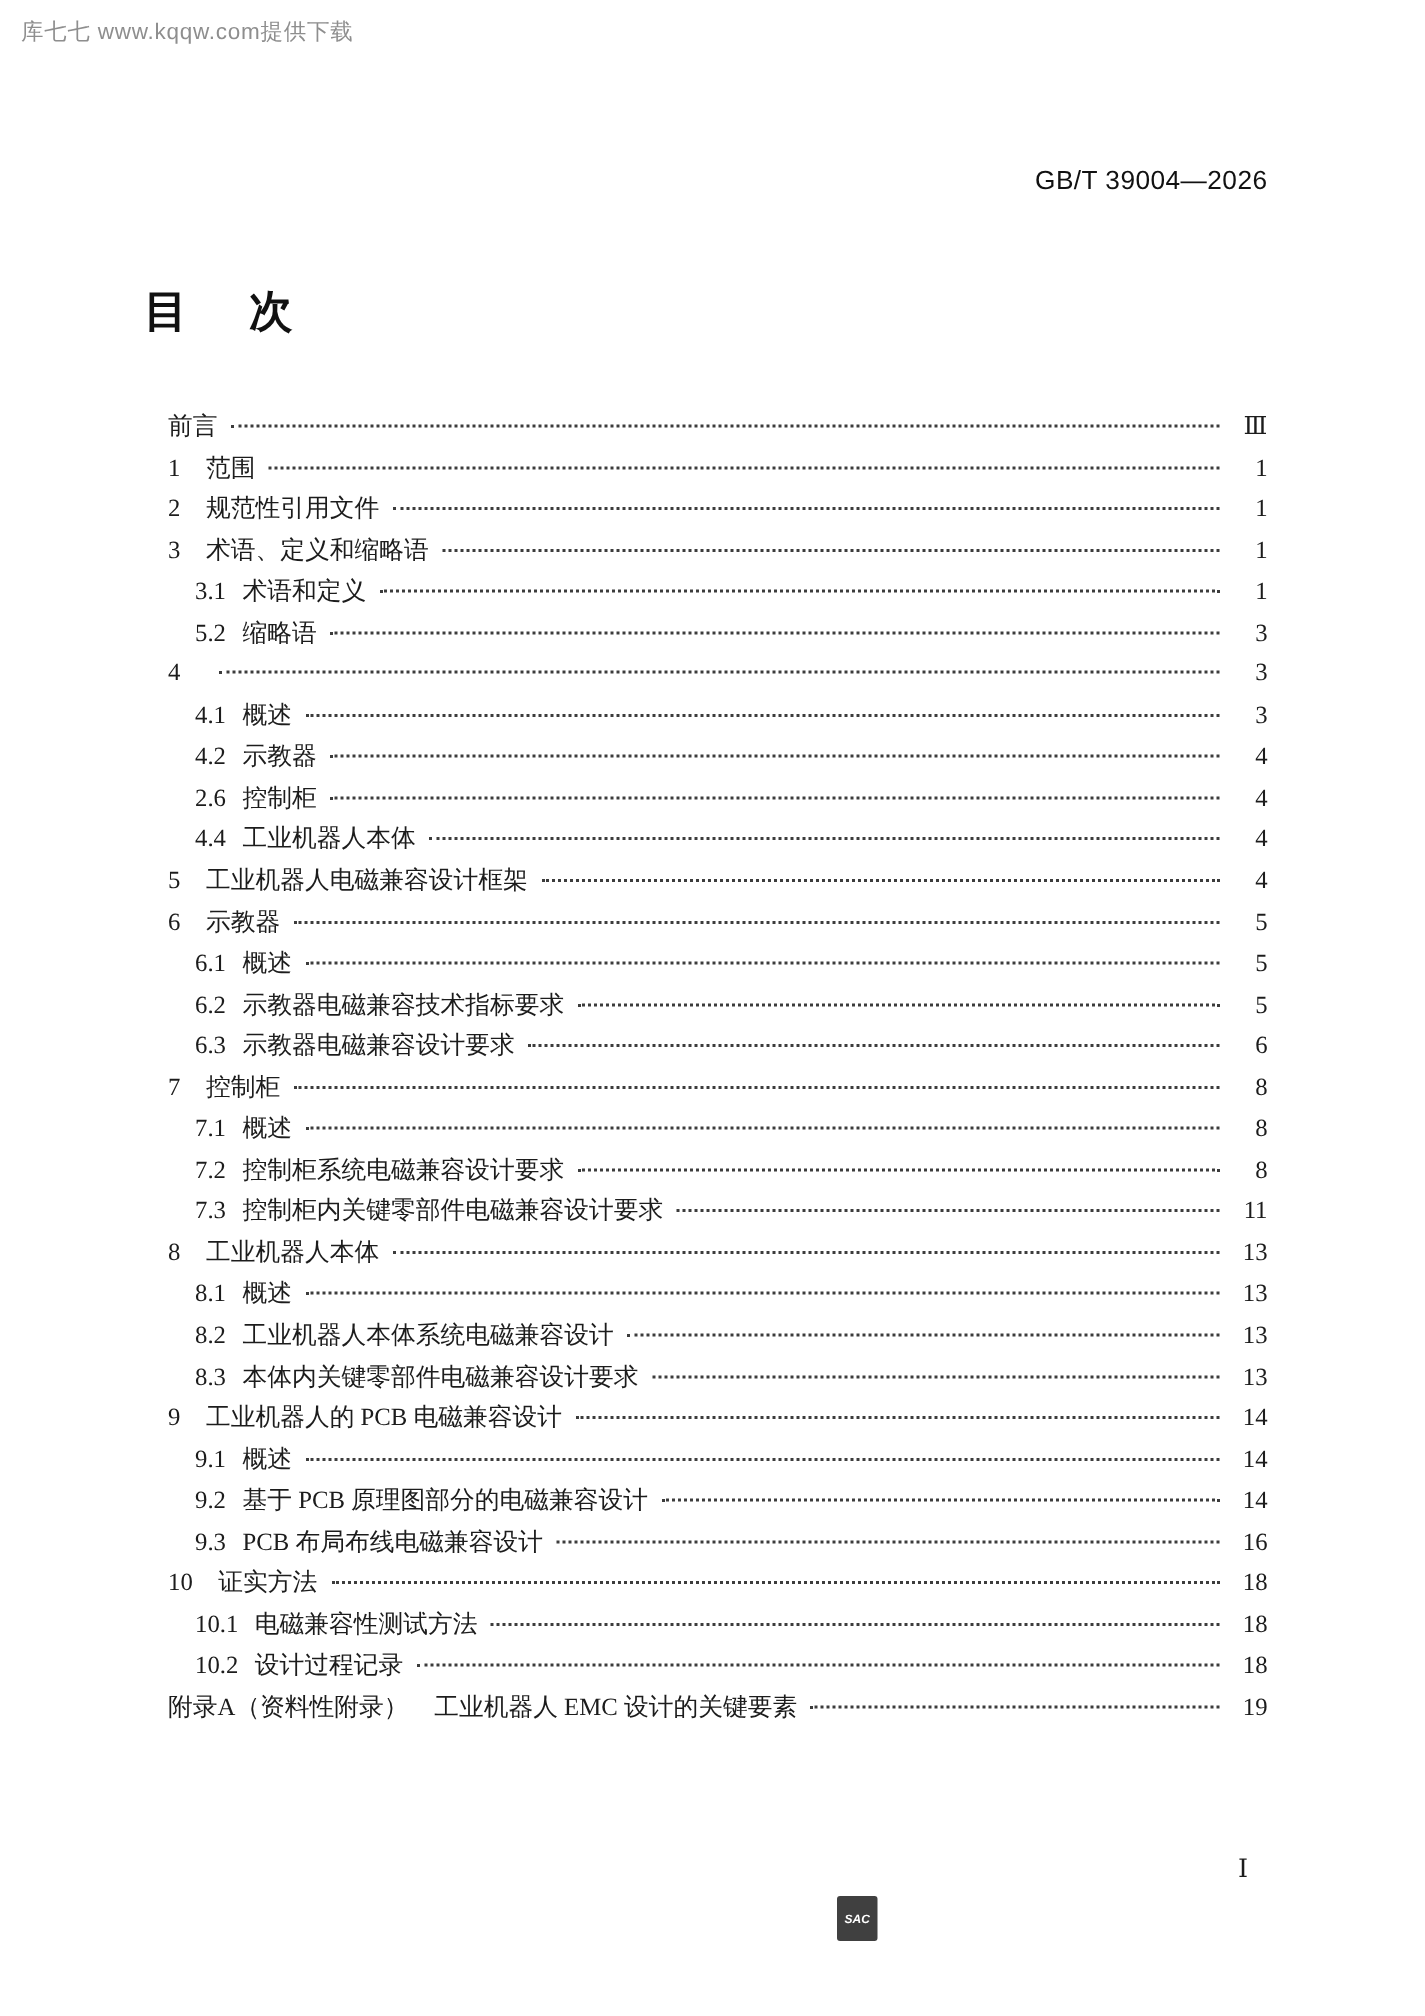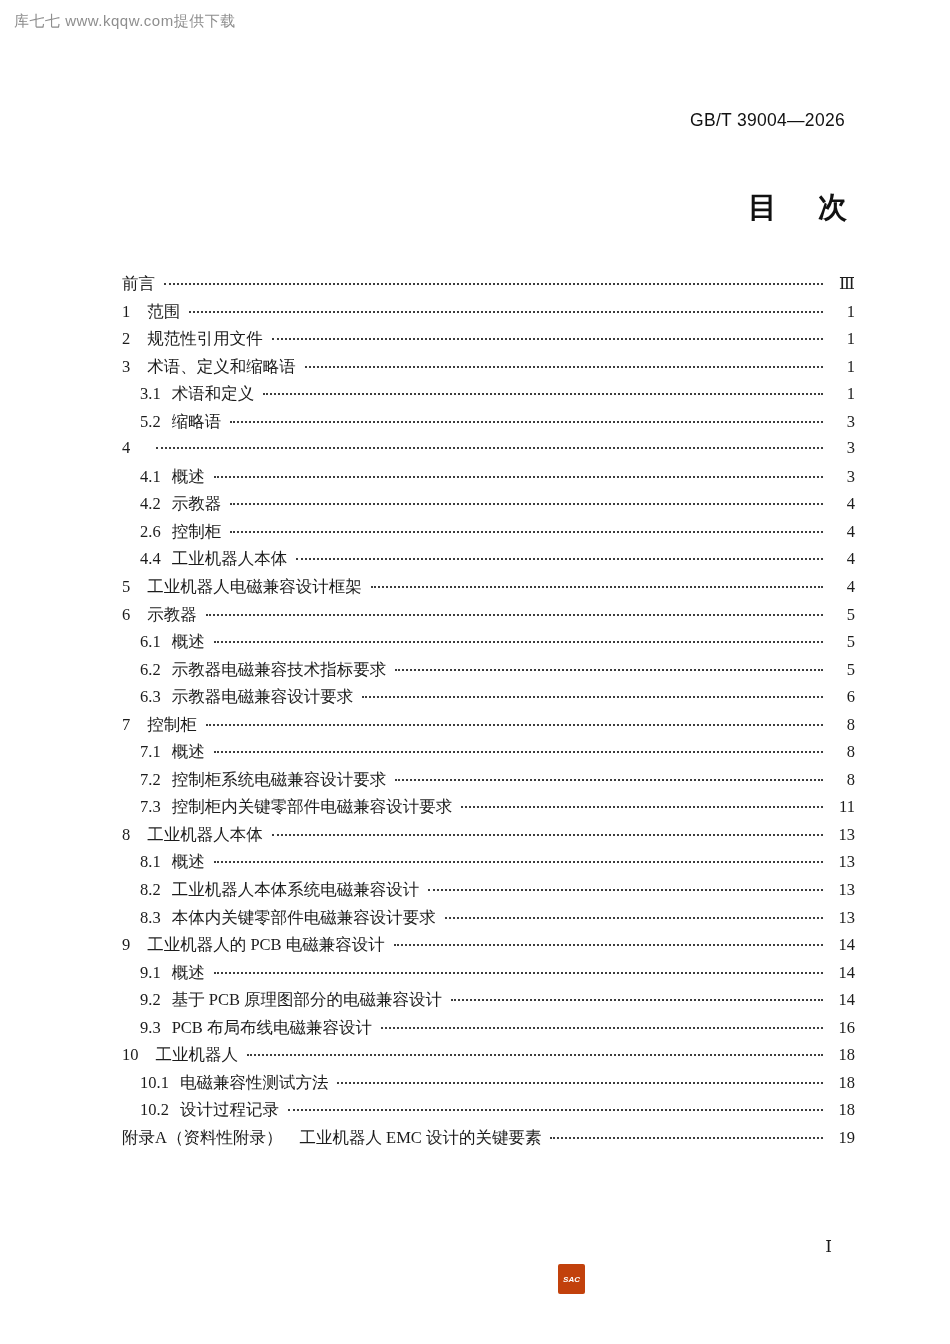--- a/index.html
+++ b/index.html
@@ -29,33 +29,33 @@
     right: 105px;
     font-family: "Liberation Sans", "DejaVu Sans", sans-serif;
     font-size: 17.5px;
     font-weight: 500;
     letter-spacing: 0.3px;
     color: #111111;
   }
   .toc-title {
     position: absolute;
     top: 188px;
-    left: 120px;
+    left: 96px;
     width: 733px;
-    text-align: right;
+    text-align: left;
     font-size: 29px;
     font-weight: 700;
     letter-spacing: 6px;
     font-family: "Liberation Sans", "DejaVu Sans", sans-serif;
     color: #111111;
   }
   .toc-list {
     position: absolute;
     top: 273px;
-    left: 122px;
+    left: 112px;
     width: 733px;
   }
   .toc-row {
     display: flex;
     align-items: baseline;
     height: 27.55px;
     font-size: 16.5px;
     white-space: nowrap;
   }
   .toc-row.level-1 { padding-left: 18px; }
@@ -83,21 +83,21 @@
     right: 118px;
     font-size: 17px;
     color: #1c1c1c;
   }
   .sac-logo {
     position: absolute;
     left: 558px;
     top: 1264px;
     width: 27px;
     height: 30px;
-    background: #c2410c;
+    background: #404040;
     border-radius: 2px;
     display: flex;
     align-items: center;
     justify-content: center;
     color: #ffffff;
     font-family: "Liberation Sans", "DejaVu Sans", sans-serif;
     font-size: 8px;
     font-weight: 700;
     font-style: italic;
   }
@@ -274,21 +274,21 @@
     <span class="toc-page">14</span>
   </div>
     <div class="toc-row level-1">
     <span class="toc-num">9.3</span>
     <span class="toc-label">PCB 布局布线电磁兼容设计</span>
     <span class="toc-leader"></span>
     <span class="toc-page">16</span>
   </div>
     <div class="toc-row level-0">
     <span class="toc-num">10</span>
-    <span class="toc-label">工业机器人</span>
+    <span class="toc-label">证实方法</span>
     <span class="toc-leader"></span>
     <span class="toc-page">18</span>
   </div>
     <div class="toc-row level-1">
     <span class="toc-num">10.1</span>
     <span class="toc-label">电磁兼容性测试方法</span>
     <span class="toc-leader"></span>
     <span class="toc-page">18</span>
   </div>
     <div class="toc-row level-1">

